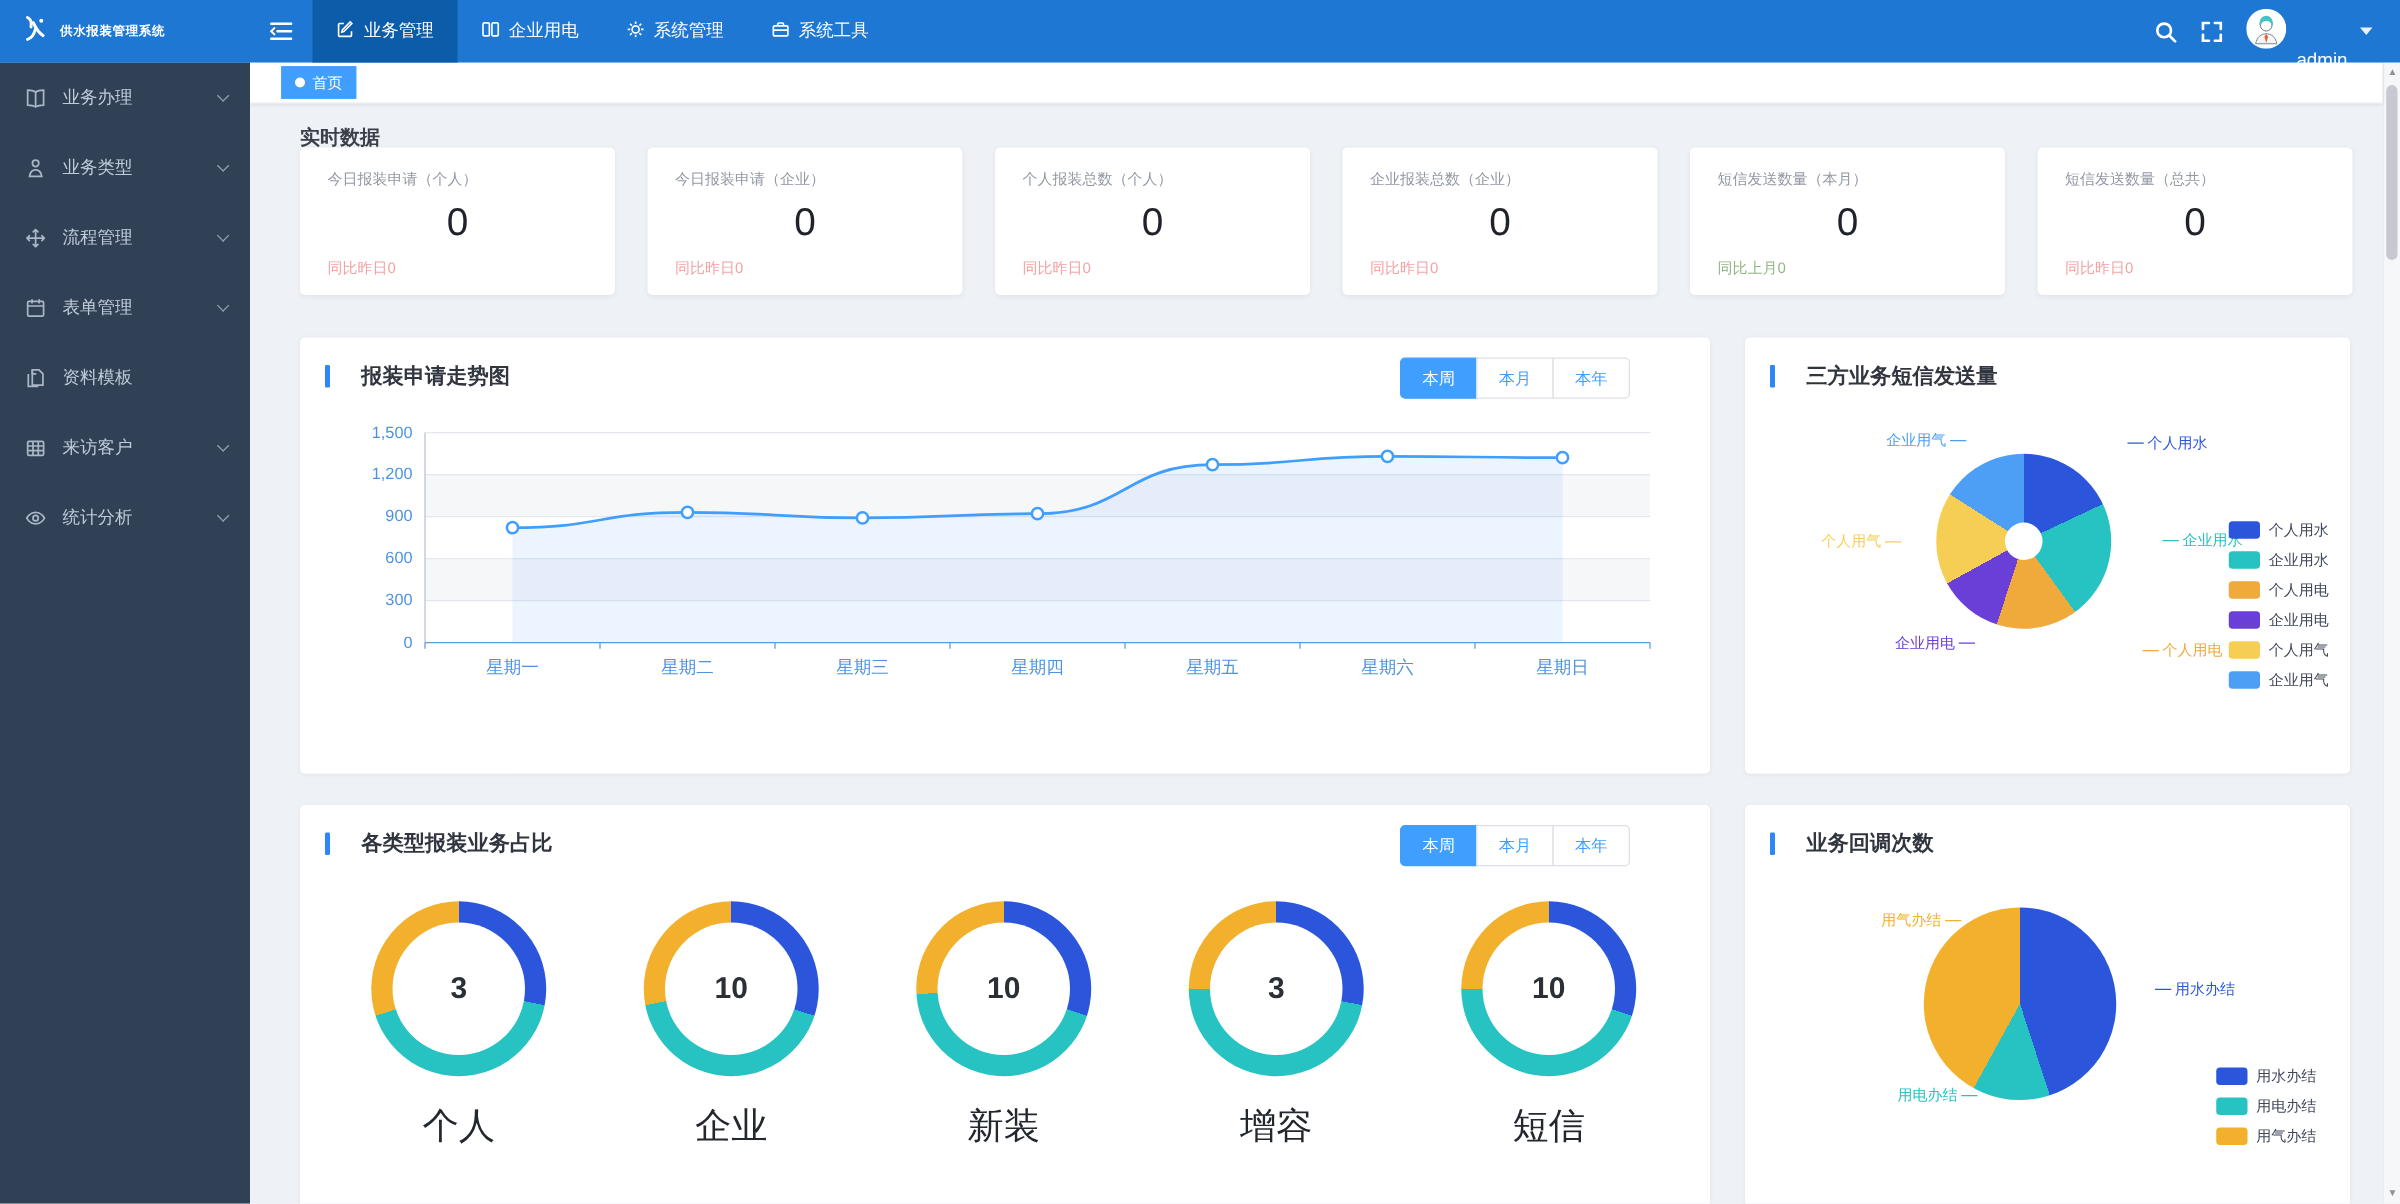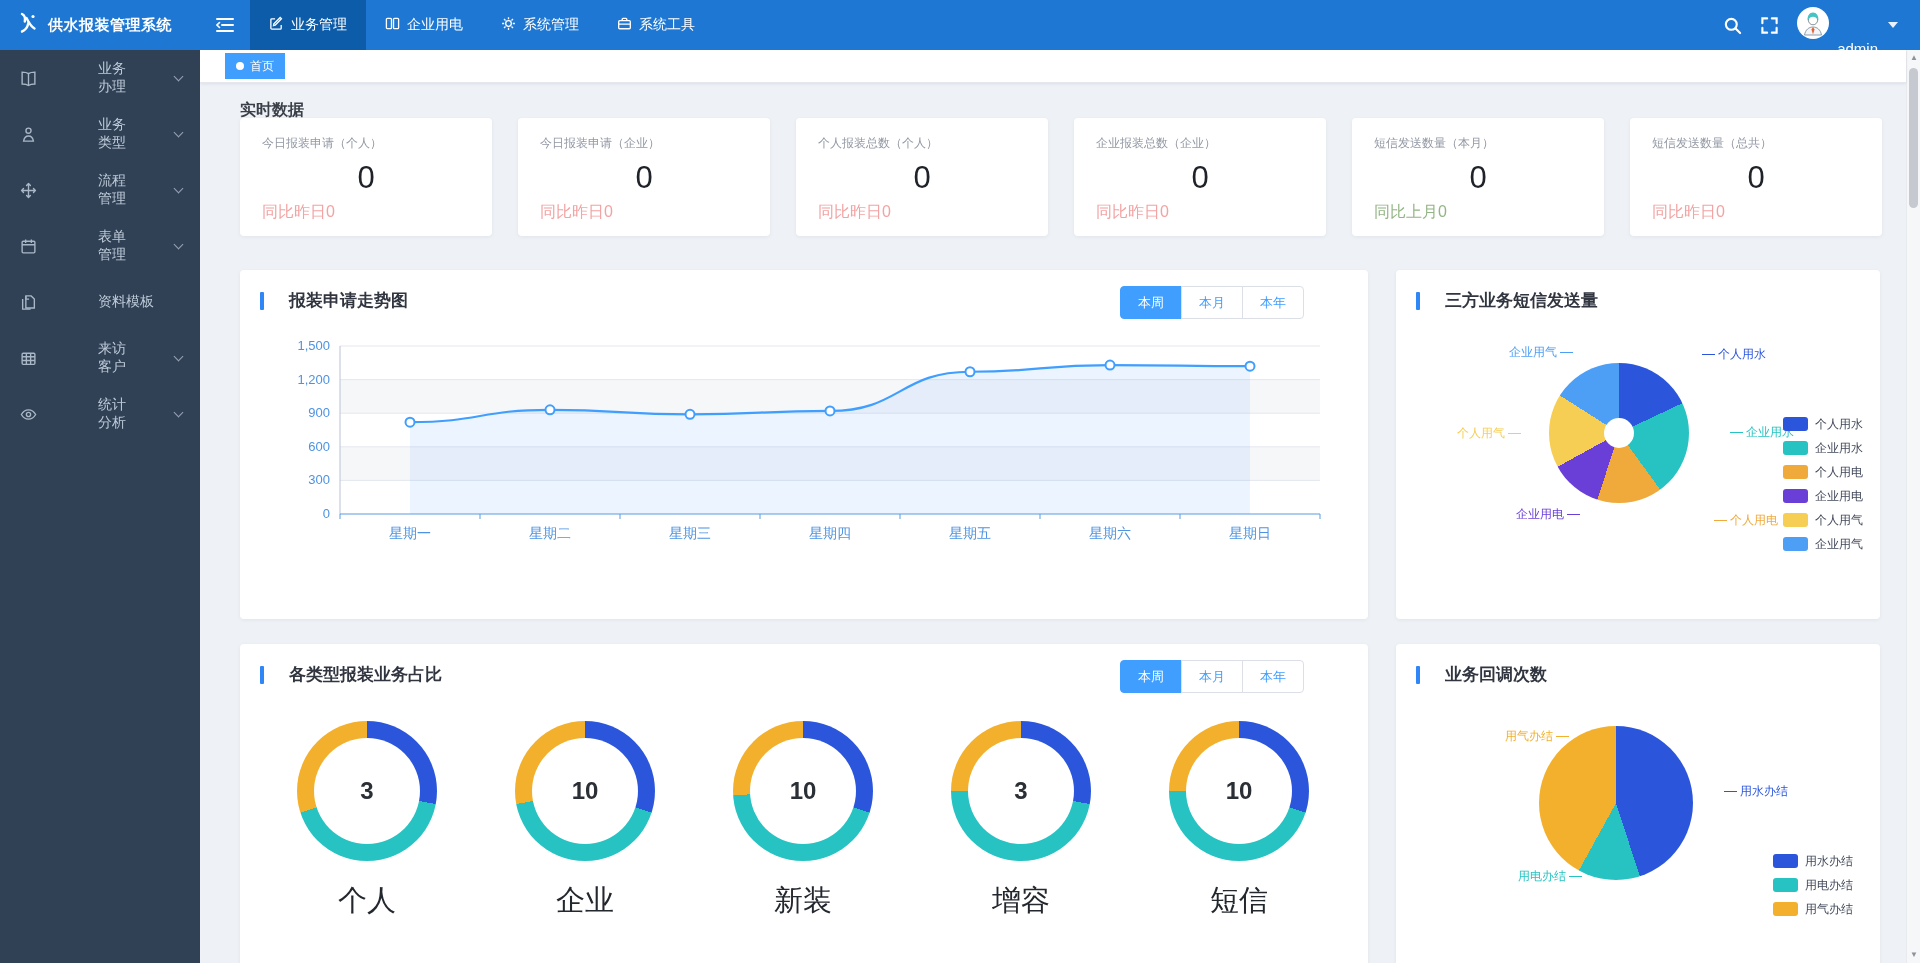--- a/index.html
+++ b/index.html
@@ -2,51 +2,51 @@
 <html><head>
 <meta charset="utf-8">
 <style>
   * { margin:0; padding:0; box-sizing:border-box; }
   html,body { width:1920px; height:963px; overflow:hidden; }
   body { font-family:"Liberation Sans","DejaVu Sans",sans-serif; background:#eef1f6; position:relative; }
 
   
   .navbar { position:absolute; left:0; top:0; width:1920px; height:50px; background:#1E77D2; display:flex; align-items:stretch; color:#fff; z-index:30; }
   .logo { width:200px; display:flex; align-items:center; gap:8px; padding-left:14px; background:#1E77D2; }
-  .logo-title { font-size:15px; font-weight:bold; letter-spacing:.5px; }
+  .logo-title { font-size:10px; font-weight:bold; letter-spacing:.5px; }
   .hamburger { width:50px; display:flex; align-items:center; justify-content:center; cursor:pointer; }
   .topmenu { display:flex; align-items:stretch; }
   .nav-item { display:flex; align-items:center; gap:7px; padding:0 19px; font-size:14px; cursor:pointer; }
   .nav-item.active { background:#0D5CA9; }
   .nav-right { margin-left:auto; display:flex; align-items:center; gap:18px; padding-right:22px; }
   .nav-icon-btn { display:flex; align-items:center; cursor:pointer; }
   .avatar-wrap { display:flex; align-items:center; gap:8px; cursor:pointer; }
   .caret-down { width:0; height:0; border-left:5px solid transparent; border-right:5px solid transparent; border-top:6px solid #eaf2fb; margin-left:2px; }
 
   
   .sidebar { position:absolute; left:0; top:50px; width:200px; height:913px; background:#304156; z-index:20; }
-  .side-item { height:56px; display:flex; align-items:center; padding:0 18px 0 20px; color:#bfcbd9; font-size:14px; cursor:pointer;gap:48px; }
+  .side-item { height:56px; display:flex; align-items:center; padding:0 18px 0 20px; color:#bfcbd9; font-size:14px; cursor:pointer; }
   .side-item .s-icon { width:18px; display:flex; margin-right:12px; color:#aab7c6; }
   .side-item .s-label { flex:1; }
   .chev { width:7px; height:7px; border-right:1.6px solid #97a3b3; border-bottom:1.6px solid #97a3b3; transform:rotate(45deg); margin-top:-4px; }
 
   
   .tagbar { position:absolute; left:200px; top:50px; width:1706px; height:33px; background:#fff; border-bottom:1px solid #e4e7ed; box-shadow:0 1px 3px rgba(0,21,41,.08); display:flex; align-items:center; padding-left:25px; z-index:10; }
   .tag { height:26px; display:flex; align-items:center; gap:6px; background:#409EFF; color:#fff; font-size:12px; padding:0 10px; border:1px solid #409EFF; cursor:pointer; }
   .tag-dot { width:8px; height:8px; border-radius:50%; background:#fff; }
 
   
   .main { position:absolute; left:200px; top:84px; width:1706px; height:879px; background:#eef1f6; overflow:hidden; }
   .rt-title { position:absolute; left:40px; top:16px; font-size:16px; font-weight:600; color:#3a3f48; }
 
   .stat-row { position:absolute; left:40px; top:34px; width:1642px; height:118px; display:flex; gap:26px; }
   .stat-card { flex:1; background:#fff; border-radius:4px; box-shadow:0 1px 4px rgba(0,21,41,.06); position:relative; }
   .stat-label { position:absolute; left:22px; top:17px; font-size:12px; color:#9298a4; }
   .stat-value { position:absolute; left:0; right:0; top:42px; text-align:center; font-size:31px; color:#1f2329; }
-  .stat-footer { position:absolute; left:22px; bottom:13px; font-size:16px; }
+  .stat-footer { position:absolute; left:22px; bottom:13px; font-size:12px; }
 
   .panel { position:absolute; background:#fff; border-radius:4px; box-shadow:0 1px 4px rgba(0,21,41,.06); }
   .p-head { position:absolute; left:20px; top:19px; display:flex; align-items:center; gap:25px; }
   .p-accent { width:4px; height:18px; background:#2F86F6; border-radius:1px; }
   .p-title { font-size:17px; font-weight:600; color:#30353f; }
 
   .btn-group { position:absolute; right:64px; top:16px; display:flex; }
   .bg-btn { width:62px; height:33px; line-height:31px; text-align:center; font-size:13px; background:#fff; border:1px solid #dcdfe6; color:#409EFF; cursor:pointer; margin-left:-1px; }
   .bg-btn:first-child { border-radius:4px 0 0 4px; margin-left:0; }
   .bg-btn:last-child { border-radius:0 4px 4px 0; }

